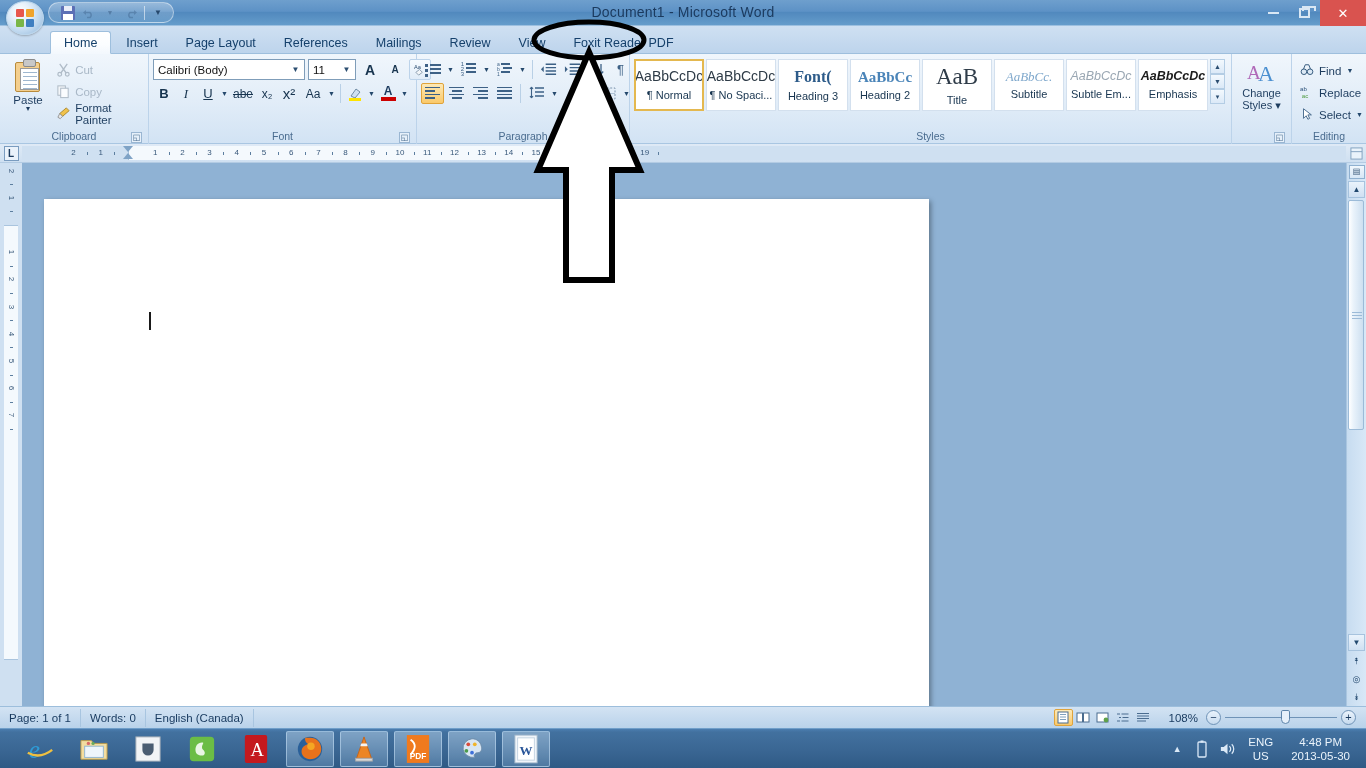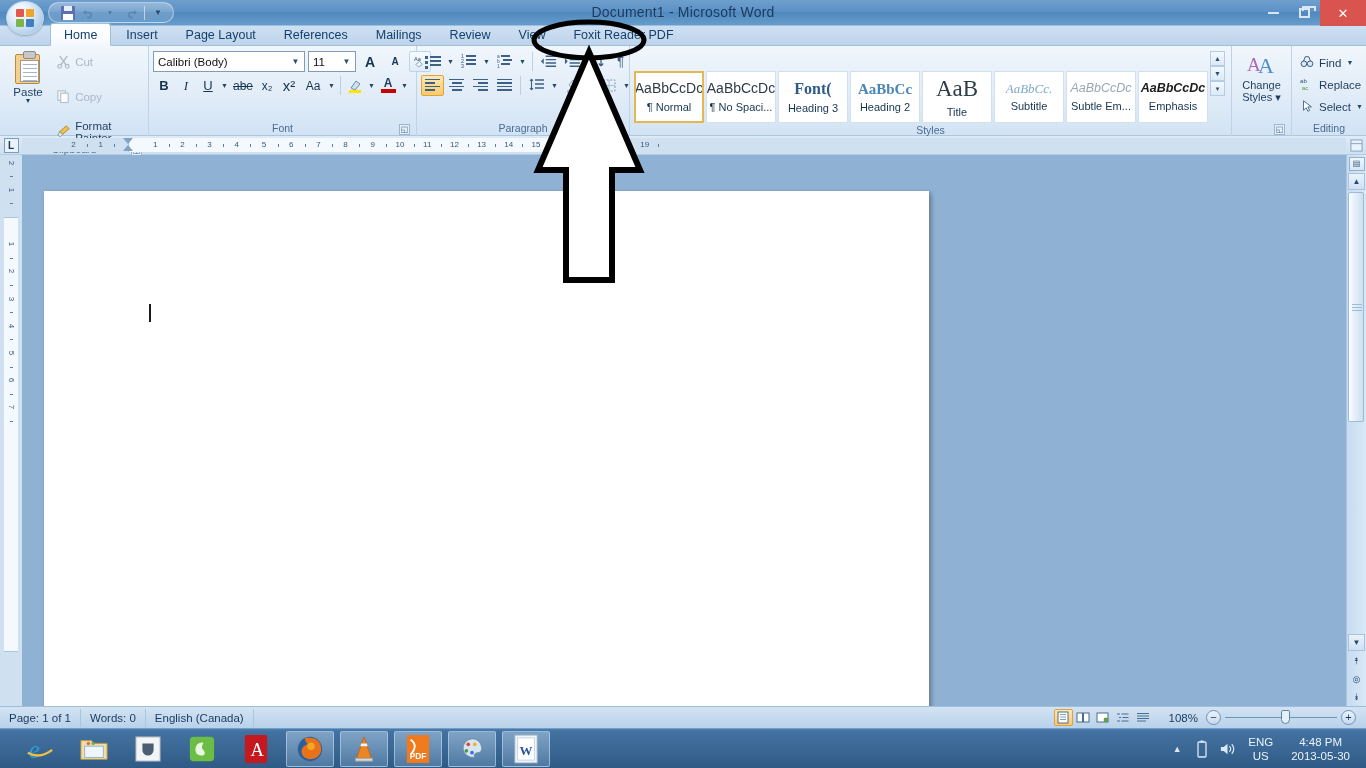--- a/index.html
+++ b/index.html
@@ -73,21 +73,21 @@
     width: 31px; height: 26px; display:flex; align-items:center; justify-content:center;
     color: #e8f1fa; font-size: 13px;
   }
   .wbtn.close { width: 46px; background: #d9534f; color:#fff; }
   .min-glyph { width:11px; height:2px; background:#d9e7f4; }
   .max-glyph { width:11px; height:10px; border:2px solid #d9e7f4; position:relative; }
   .max-glyph::before{ content:""; position:absolute; left:1px; top:-4px; width:10px; height:3px; border:2px solid #d9e7f4; border-bottom:none;}
 
   
   .tabstrip {
-    height: 20px; position: relative;
+    height: 28px; position: relative;
     background: linear-gradient(to bottom, #cfe0f2 0%, #bdd4ec 100%);
     border-bottom: 1px solid #9ebfdd;
     padding-left: 50px;
     display: flex; align-items: flex-end;
   }
   .tab {
     height: 21px; padding: 0 13px; margin-right: 2px;
     display: flex; align-items: center;
     font-size: 12.5px; color: #15406b;
     border-radius: 3px 3px 0 0;
@@ -133,21 +133,21 @@
   .paste-img { width:30px; height:34px; position:relative; }
   .clipboard-shape {
     position:absolute; left:2px; top:3px; width:25px; height:30px;
     background:#f4cf8e; border:1px solid #b98b3b; border-radius:2px;
   }
   .clipboard-shape::before{ content:""; position:absolute; left:7px; top:-4px; width:11px; height:6px; background:#c8c8c8; border:1px solid #8b8b8b; border-radius:2px;}
   .clip-page{ position:absolute; left:7px; top:9px; width:19px; height:22px; background:#fff; border:1px solid #9a9a9a;}
   .clip-page i{ position:absolute; left:2px; width:14px; height:1px; background:#9fb7cf; }
   .paste-lbl { font-size:11.5px; color:#1d3c5e; margin-top:1px; }
   .paste-arrow { font-size:8px; color:#1d3c5e; line-height:6px; }
-  .clip-right { display:flex; flex-direction:column; gap:14px; padding-top:2px; }
+  .clip-right { display:flex; flex-direction:column; gap:1px; padding-top:2px; }
 
   .ico { width:16px; height:16px; display:inline-block; position:relative; flex:none; }
 
   
   .combo {
     height: 21px; background:#fff; border:1px solid #7f9db9;
     display:flex; align-items:center; padding:0 2px 0 4px;
     font-size:11.5px; color:#111;
   }
   .combo .cv { flex:1; overflow:hidden; white-space:nowrap; }
@@ -166,21 +166,21 @@
     border:1px solid transparent; border-radius:2px; position:relative;
   }
   .pbtn.sel { background: linear-gradient(to bottom,#fde9b6,#fac96a); border:1px solid #e0a33a; }
   .lines i { display:block; height:1.5px; background:#3d6186; margin-bottom:2px; }
   .bullets { display:flex; gap:2px; }
   .bullets .bd { width:3px; display:flex; flex-direction:column; gap:2px; padding-top:1px; }
   .bullets .bd i { width:3px; height:3px; background:#3d6186; display:block; }
 
   
   .styles-group { flex: none; }
-  .style-list { display:flex; gap:2px; align-items:flex-start;margin-top:20px; }
+  .style-list { display:flex; gap:2px; align-items:flex-start; }
   .style-item {
     width:70px; height:52px; background:#fff; border:1px solid #d3e0ee;
     display:flex; flex-direction:column; align-items:center; justify-content:center;
     overflow:hidden;
   }
   .style-item.sel { border:2px solid #e4b84f; box-shadow: inset 0 0 0 1px #fff; }
   .style-preview { font-size:14px; color:#2e3b47; white-space:nowrap; line-height:1.1; }
   .style-name { font-size:11px; color:#17344f; margin-top:4px; white-space:nowrap; }
   .styles-scroll { width:15px; display:flex; flex-direction:column; margin-left:2px; }
   .ss-btn { height:15px; border:1px solid #b4cde4; background:linear-gradient(to bottom,#f3f9fe,#dbe9f7);

